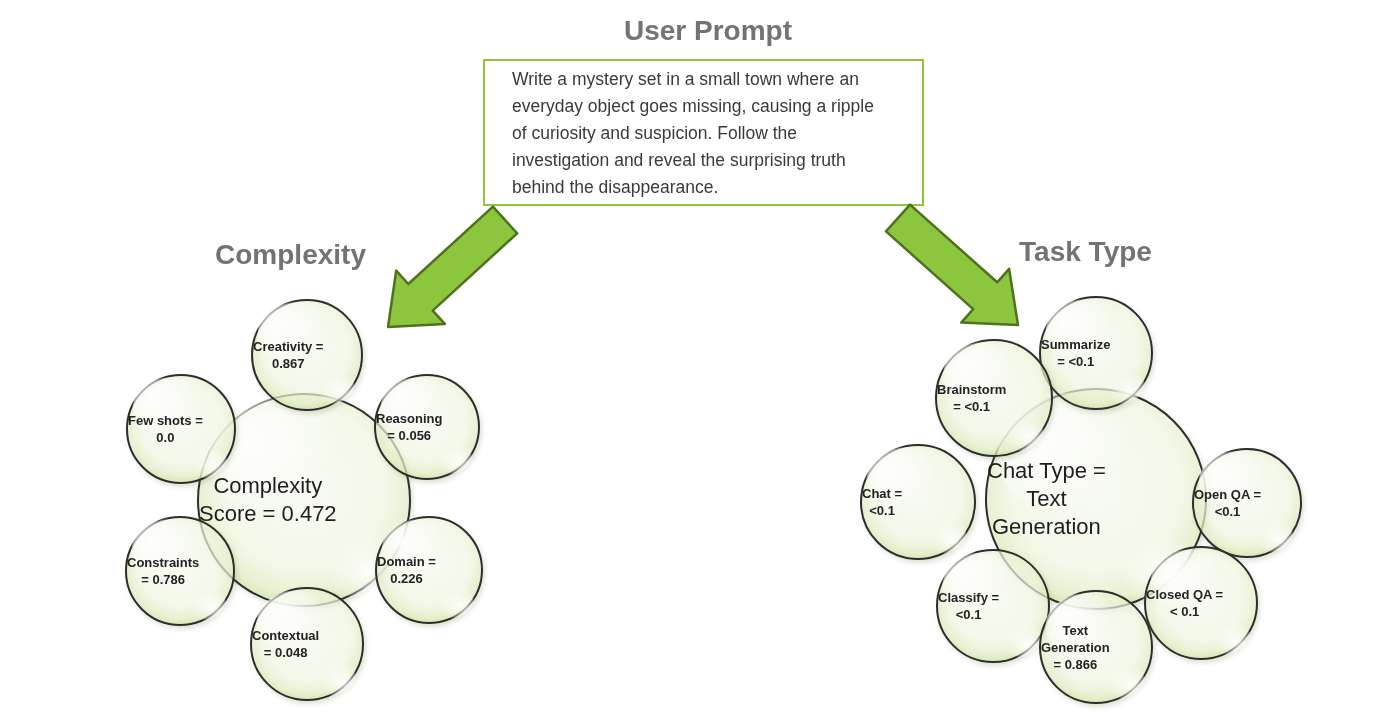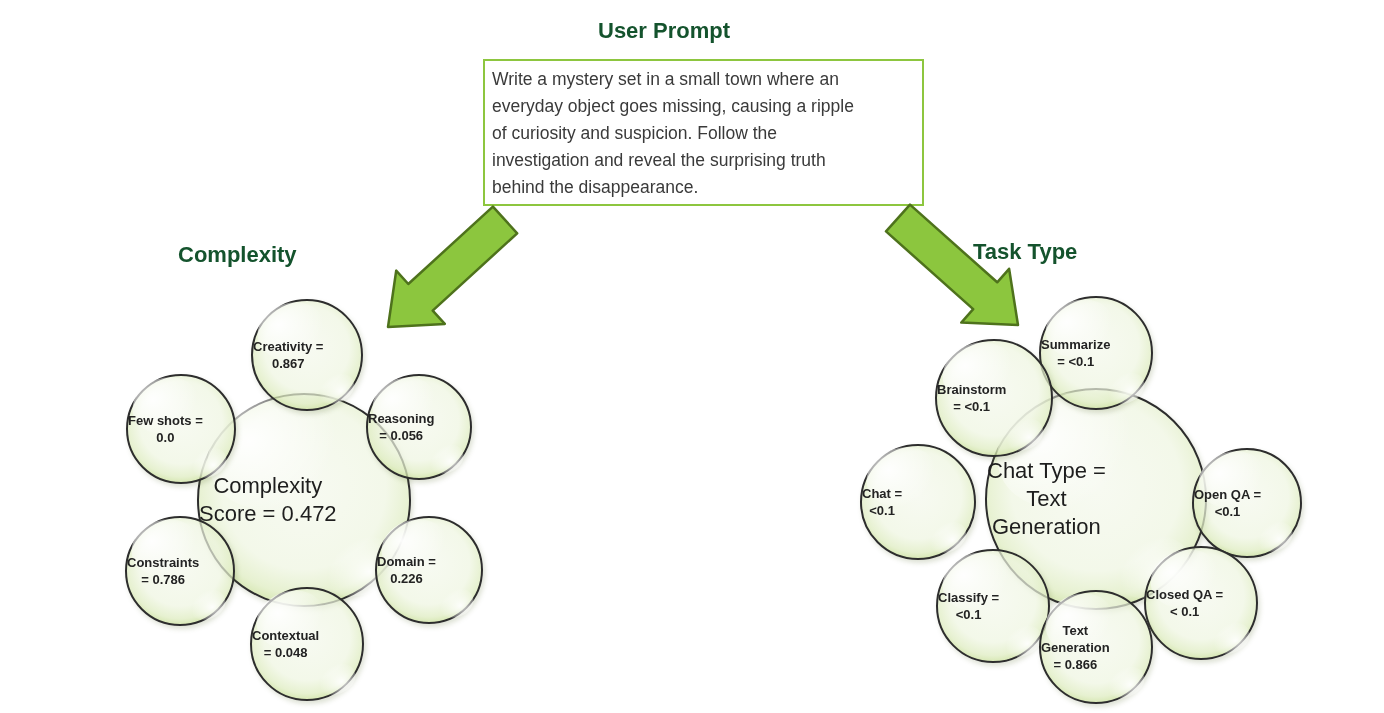--- a/index.html
+++ b/index.html
@@ -1,29 +1,29 @@
 <!DOCTYPE html>
 <html><head>
 <meta charset="utf-8">
 <style>
   html,body { margin:0; padding:0; background:#fff; }
   .canvas {
     position:relative; width:1384px; height:713px; background:#fff;
     font-family:"Liberation Sans", sans-serif; overflow:hidden;
   }
   .title {
-    position:absolute; font-size:22px; font-weight:600;
-    color:#14532d; line-height:29px;
+    position:absolute; text-align:center; font-size:28px; font-weight:600;
+    color:#737373; line-height:29px;
   }
   .prompt-box {
     position:absolute; left:483px; top:59px; width:441px; height:147px;
     border:2.5px solid #8dc63f; box-sizing:border-box; background:#ffffff;
   }
   .prompt-text {
-    padding:5px 7px; font-size:17.5px; line-height:27px; color:#3a3a3a;
+    padding:5px 27px; font-size:17.5px; line-height:27px; color:#3a3a3a;
     white-space:pre-line;
   }
   .arrows { position:absolute; left:0; top:0; }
   .arrows polygon { fill:#8cc63e; stroke:#4e721c; stroke-width:2.5; stroke-linejoin:round; }
   .bubble {
     position:absolute; border-radius:50%; border:2px solid #2d2d2d;
     box-sizing:border-box; display:flex; align-items:center; 
     background: radial-gradient(circle at 50% 44%,
       rgba(244,248,236,0.70) 0%,
       rgba(238,245,224,0.70) 52%,
@@ -77,21 +77,21 @@
 Score = 0.472</span>
   </div>
   <div class="bubble" style="left:251px; top:299px; width:112px; height:112px;">
     <span class="bubble-label">Creativity =
 0.867</span>
   </div>
   <div class="bubble" style="left:126px; top:374px; width:110px; height:110px;">
     <span class="bubble-label">Few shots =
 0.0</span>
   </div>
-  <div class="bubble" style="left:366px; top:374px; width:106px; height:106px;">
+  <div class="bubble" style="left:374px; top:374px; width:106px; height:106px;">
     <span class="bubble-label">Reasoning
 = 0.056</span>
   </div>
   <div class="bubble" style="left:125px; top:516px; width:110px; height:110px;">
     <span class="bubble-label">Constraints
 = 0.786</span>
   </div>
   <div class="bubble" style="left:375px; top:516px; width:108px; height:108px;">
     <span class="bubble-label">Domain =
 0.226</span>

